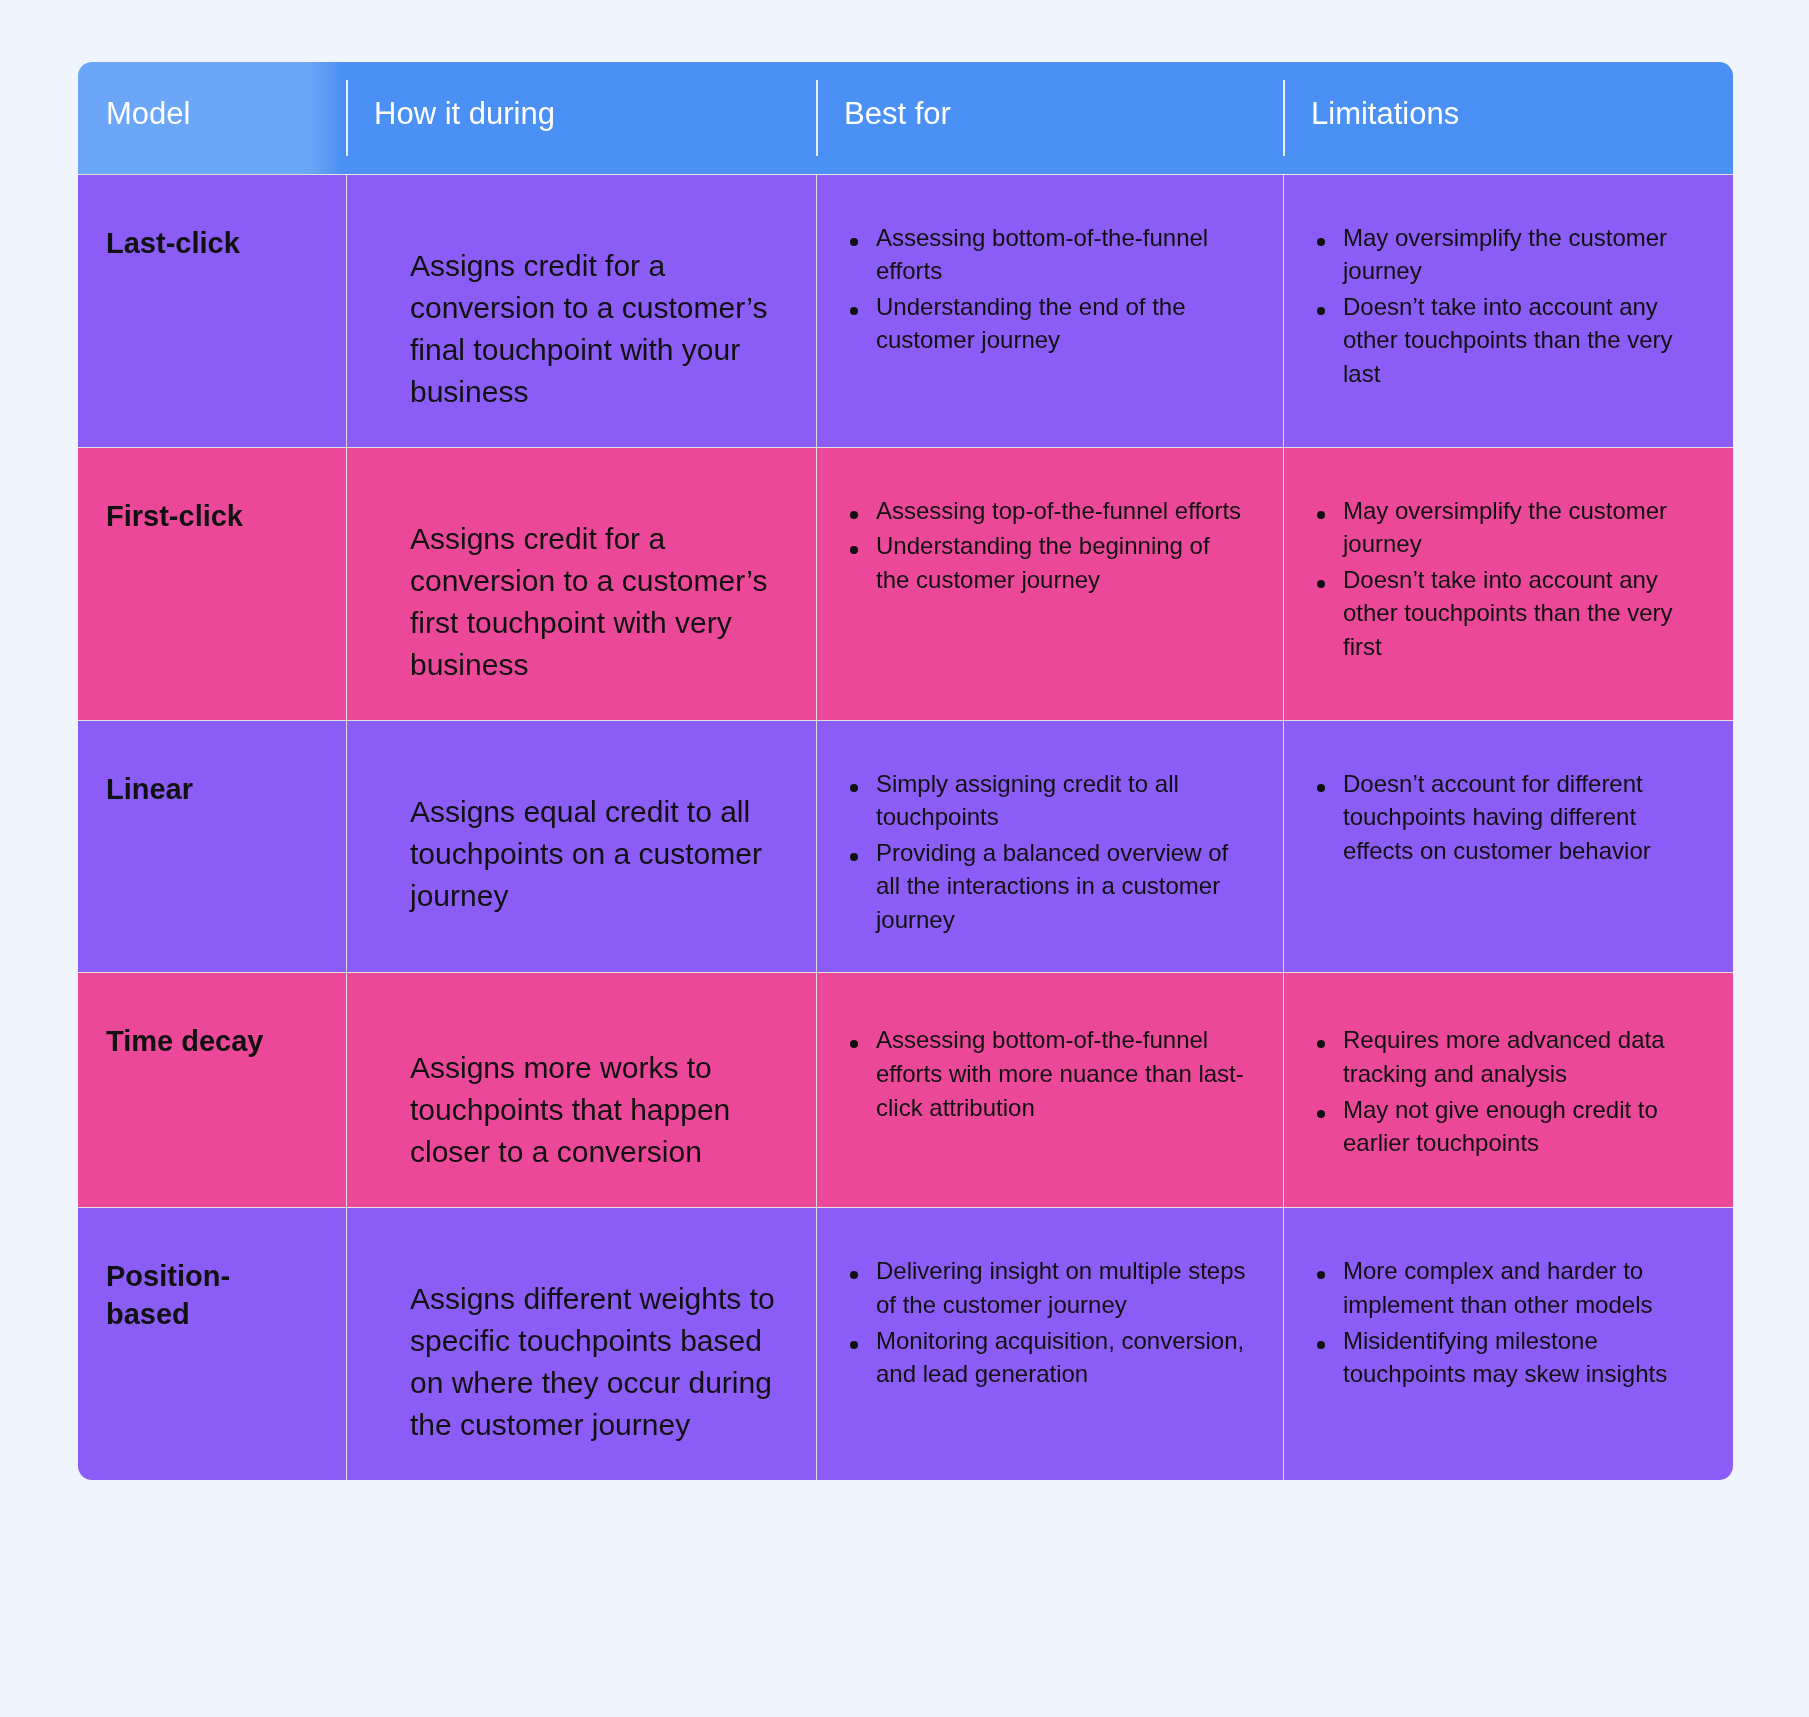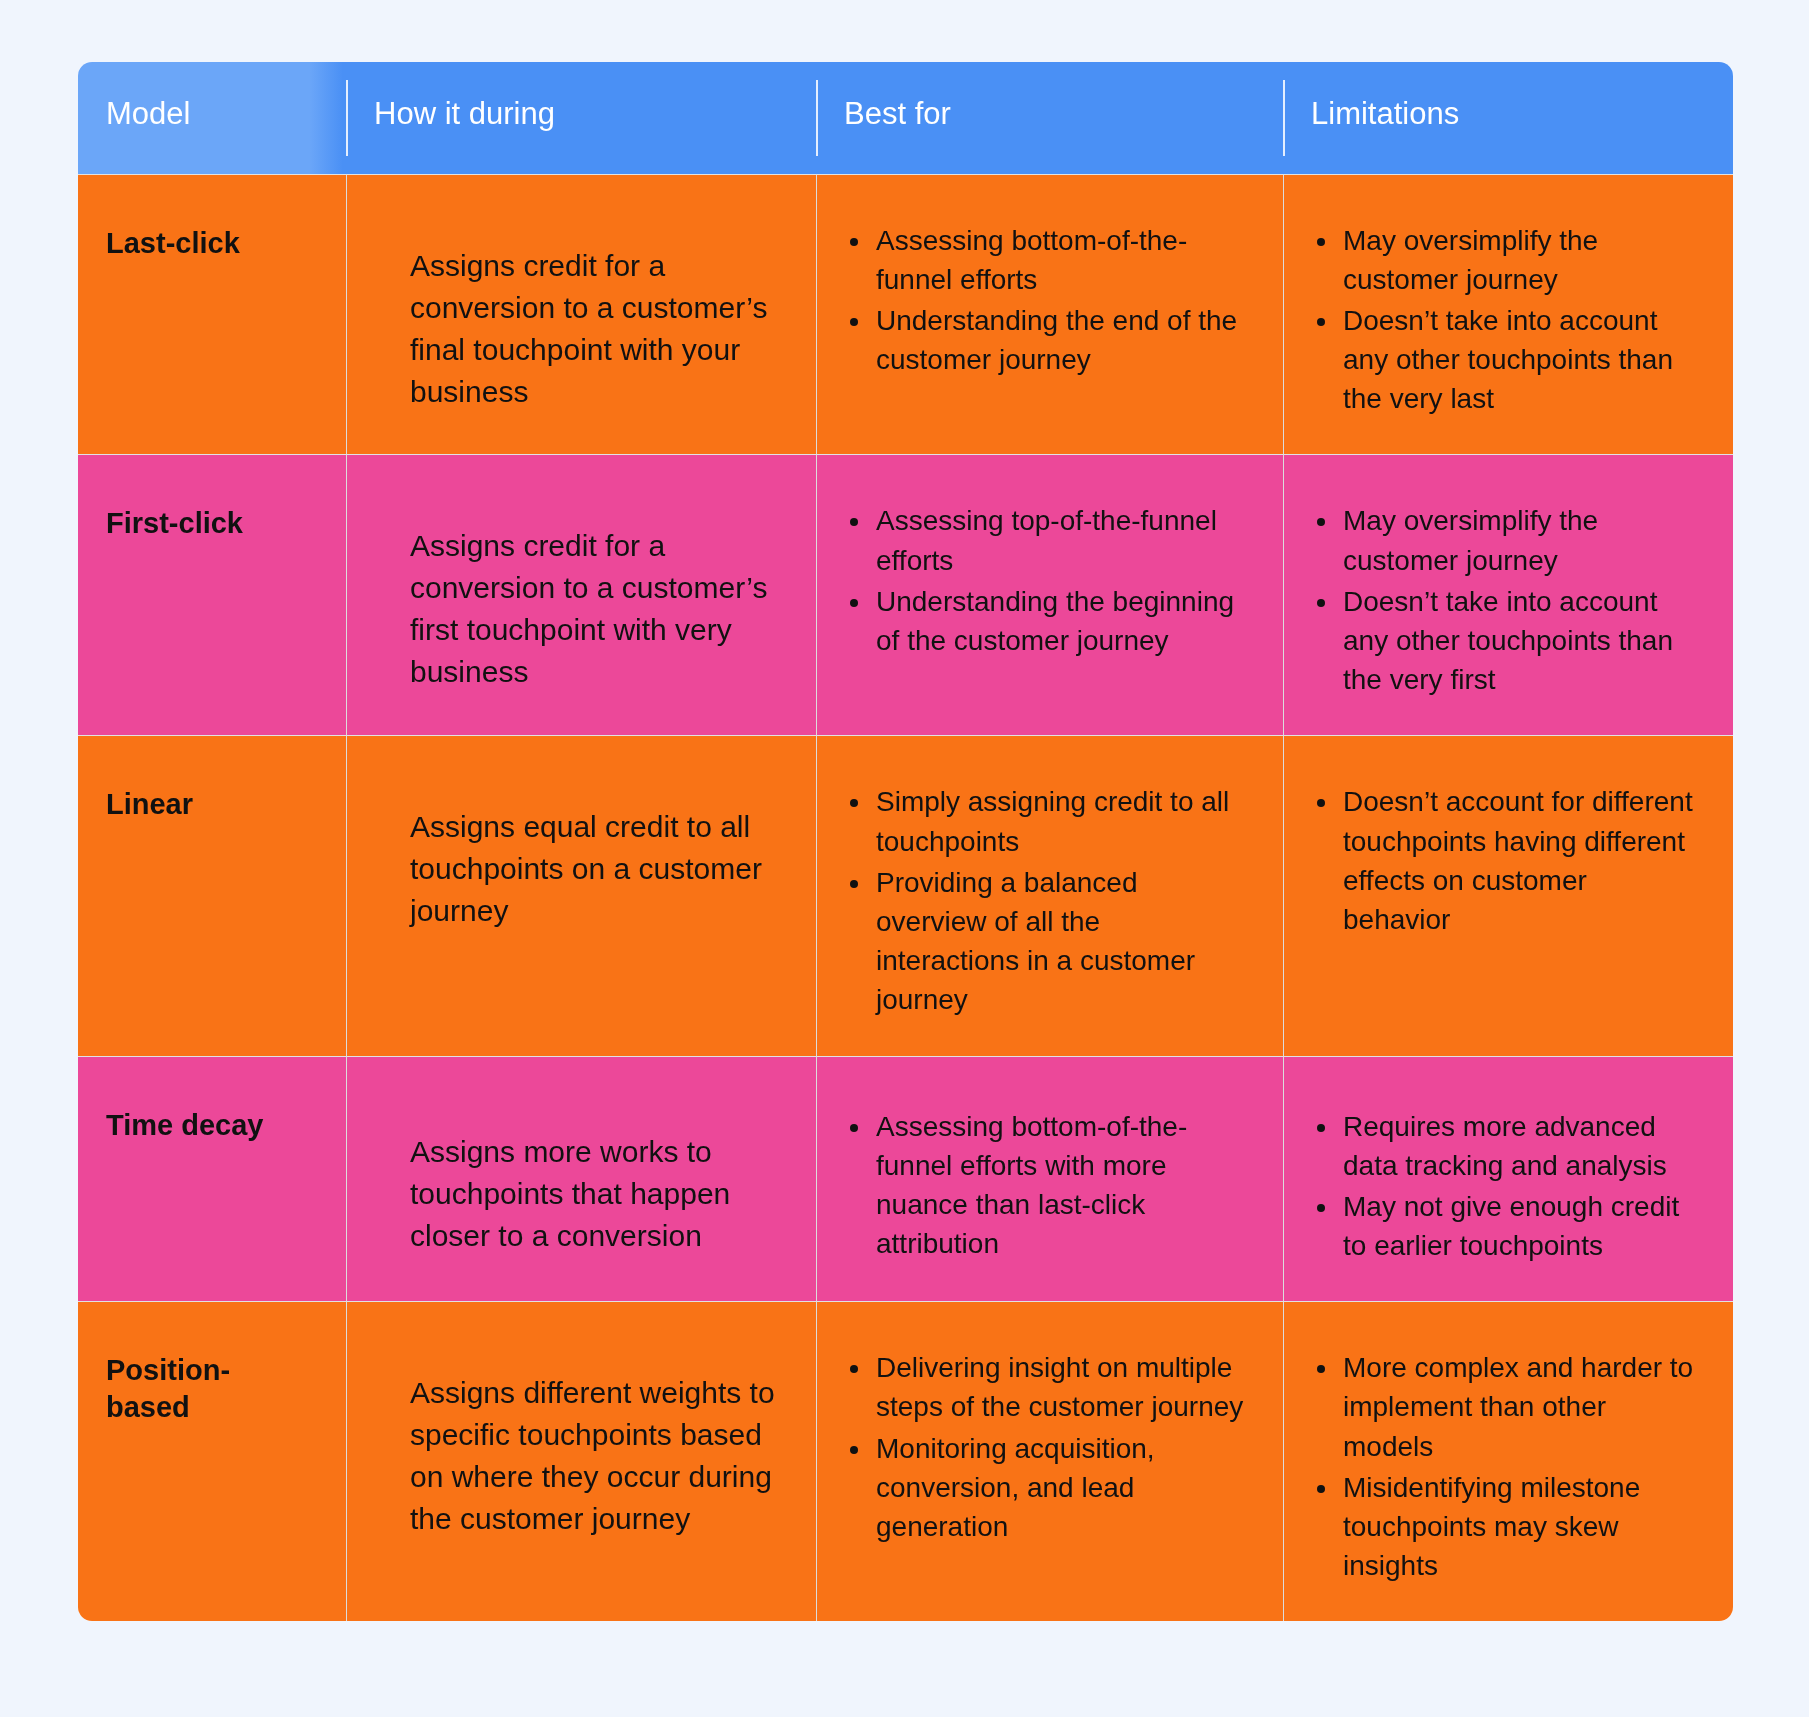--- a/index.html
+++ b/index.html
@@ -65,21 +65,21 @@
     content: "";
     position: absolute;
     left: 0;
     top: 18px;
     bottom: 18px;
     width: 2px;
     background: rgba(255,255,255,0.85);
   }
 
   
-  tbody tr { background: #f97316; }
+  tbody tr { background: #8b5cf6; }
   tbody tr.alt { background: #ec4899; }
 
   tbody td {
     vertical-align: top;
     padding: 0;
     position: relative;
     border-top: 1px solid #e2e2e2;
   }
 
   tbody td + td::before {
@@ -116,21 +116,21 @@
     margin-left: 36px;
   }
 
   
   ul.bullets {
     list-style: none;
     padding-top: 20px;
   }
 
   ul.bullets li {
-    font-size: 28px;
+    font-size: 24px;
     color: #111111;
     line-height: 1.40;
     position: relative;
     padding-left: 32px;
     margin-bottom: 2px;
   }
 
   ul.bullets li::before {
     content: "";
     position: absolute;

